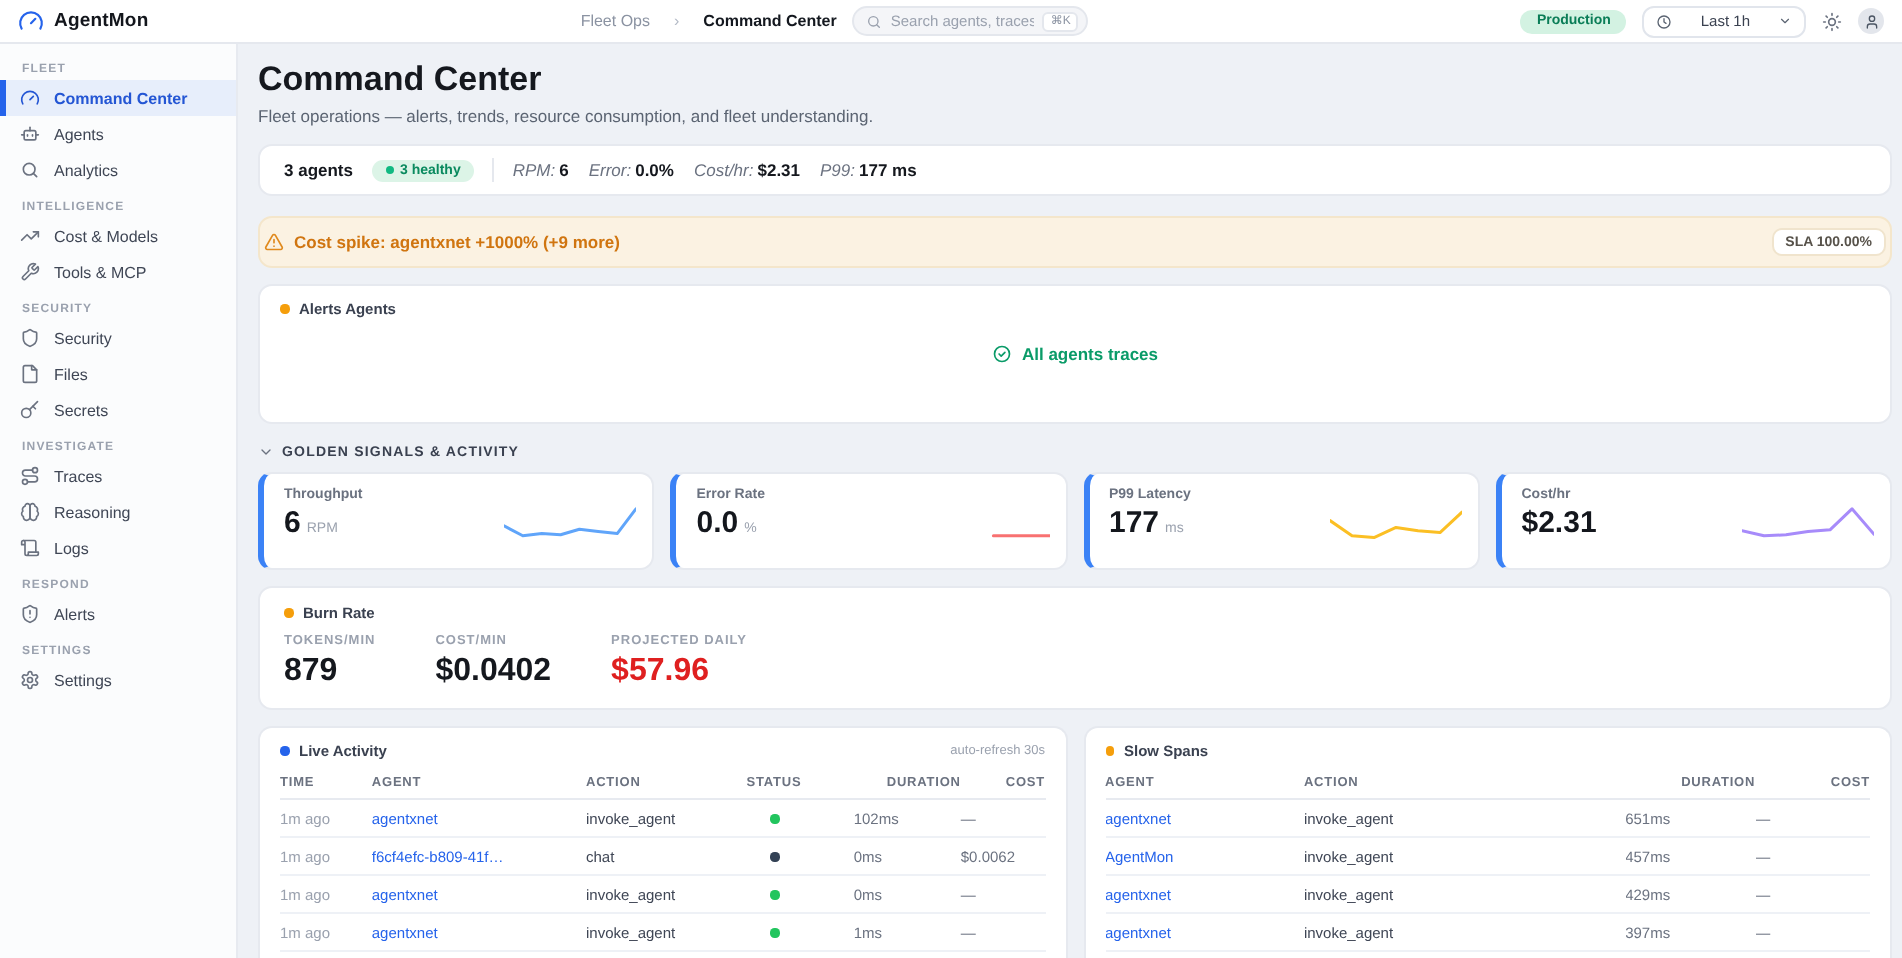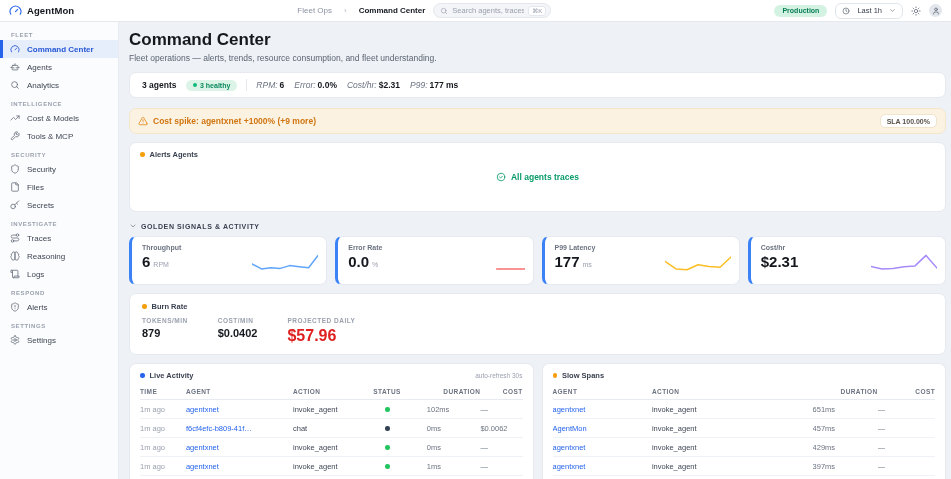--- a/index.html
+++ b/index.html
@@ -23,21 +23,21 @@
     border-radius:8px; display:flex; align-items:center; gap:4px; padding:0 4px 0 6px; cursor:text; }
   .searchbox .ic { color:#9aa1ae; }
   .searchbox input { flex:1; min-width:0; border:none; outline:none; background:transparent;
     font-size:7.5px; color:#3a4150; font-family:"Liberation Sans", sans-serif; }
   .searchbox input::placeholder { color:#9aa1ae; }
   .kbd { font-size:6px; color:#8b93a2; background:#fff; border:1px solid #e4e7ed;
     border-radius:3px; padding:1px 3px; line-height:1; }
   .topbar-right { display:flex; align-items:center; gap:8px; }
   .env-pill { font-size:7px; font-weight:700; color:#0a7d57; background:#d3f2e2;
     border-radius:9px; padding:2.5px 8px; line-height:1; }
-  .time-select { display:flex; align-items:center; gap:7px; background:#fff;
+  .time-select { display:flex; align-items:center; gap:14px; background:#fff;
     border:1px solid #e1e5ec; border-radius:6px; padding:2.5px 6px; font-size:7.5px;
     color:#3a4150; cursor:pointer; font-family:"Liberation Sans", sans-serif; }
   .time-select .ic { color:#5b6472; }
   .iconbtn { background:none; border:none; color:#6b7280; cursor:pointer; display:flex; }
   .avatar { width:13px; height:13px; border-radius:50%; background:#e3e6ec;
     display:flex; align-items:center; justify-content:center; color:#4b5563; cursor:pointer; }
 
   
   .shell { display:flex; height:457px; }
   .sidebar { width:119px; flex:0 0 119px; background:#fbfcfd; border-right:1px solid #e7eaf0;
@@ -69,21 +69,21 @@
   .dot.orange { background:#f59e0b; }
   .dot.blue { background:#2563eb; }
   .vdiv { width:1px; height:12px; background:#e5e8ee; }
   .metric { margin-right:10px; }
   .metric .m-label { color:#6b7280;font-style:italic; }
   .metric .m-value { color:#15181e; font-weight:700; margin-left:2px; }
 
   
   .alert-banner { margin-top:10px; height:26px; background:#fbf2e2; border:1px solid #f4e6cb;
     border-radius:7px; display:flex; align-items:center; justify-content:space-between;
-    padding:0 8px; cursor:pointer; }
+    padding:0 2px; cursor:pointer; }
   .alert-left { display:flex; align-items:center; gap:5px; font-size:8.5px; font-weight:600;
     color:#d07510; }
   .alert-left .ic { color:#e08a1e; }
   .sla-pill { background:#fff; border:1px solid #f0e4cd; border-radius:5px; font-size:7px;
     font-weight:700; color:#57524a; padding:2.5px 6px; }
 
   
   .stale-card { margin-top:8px; height:70px; position:relative; }
   .card-head { display:flex; align-items:center; gap:5px; font-size:7.5px; font-weight:600;
     color:#3a4150; }
@@ -102,21 +102,21 @@
   .mc-title { font-size:7px; color:#6b7280; font-weight:600; margin-bottom:3px; }
   .mc-value { font-size:15px; font-weight:700; color:#14171d; line-height:1.1; }
   .mc-unit { font-size:7px; font-weight:400; color:#9aa1ae; margin-left:3px; }
   .mc-spark { position:absolute; right:8px; bottom:7px; }
 
   
   .burn-card { margin-top:8px; padding:8px 12px 10px; height:62px; }
   .burn-stats { display:flex; gap:30px; margin-top:6px; align-items:flex-start; }
   .burn-stat .b-label { font-size:6.5px; font-weight:700; color:#9aa1ae; letter-spacing:.5px;
     margin-bottom:3px; }
-  .burn-stat .b-value { font-size:11px; font-weight:700; color:#15181e; }
+  .burn-stat .b-value { font-size:16px; font-weight:700; color:#15181e; }
   .burn-stat.danger .b-value { font-size:16px; font-weight:800; color:#df2020; }
 
   
   .tables-row { display:flex; gap:8px; margin-top:8px; align-items:flex-start; }
   .table-card { flex:1; padding:7px 10px 0; border-radius:7px 7px 0 0; border-bottom:none; }
   .card-head.spaced { justify-content:space-between; }
   .hleft { display:flex; align-items:center; gap:5px; }
   .refresh { font-size:6.5px; color:#9aa1ae; font-weight:400; }
   table { width:100%; border-collapse:collapse; table-layout:fixed; margin-top:5px; }
   th { font-size:6.5px; font-weight:700; color:#6b7280; letter-spacing:.4px; text-align:left;

